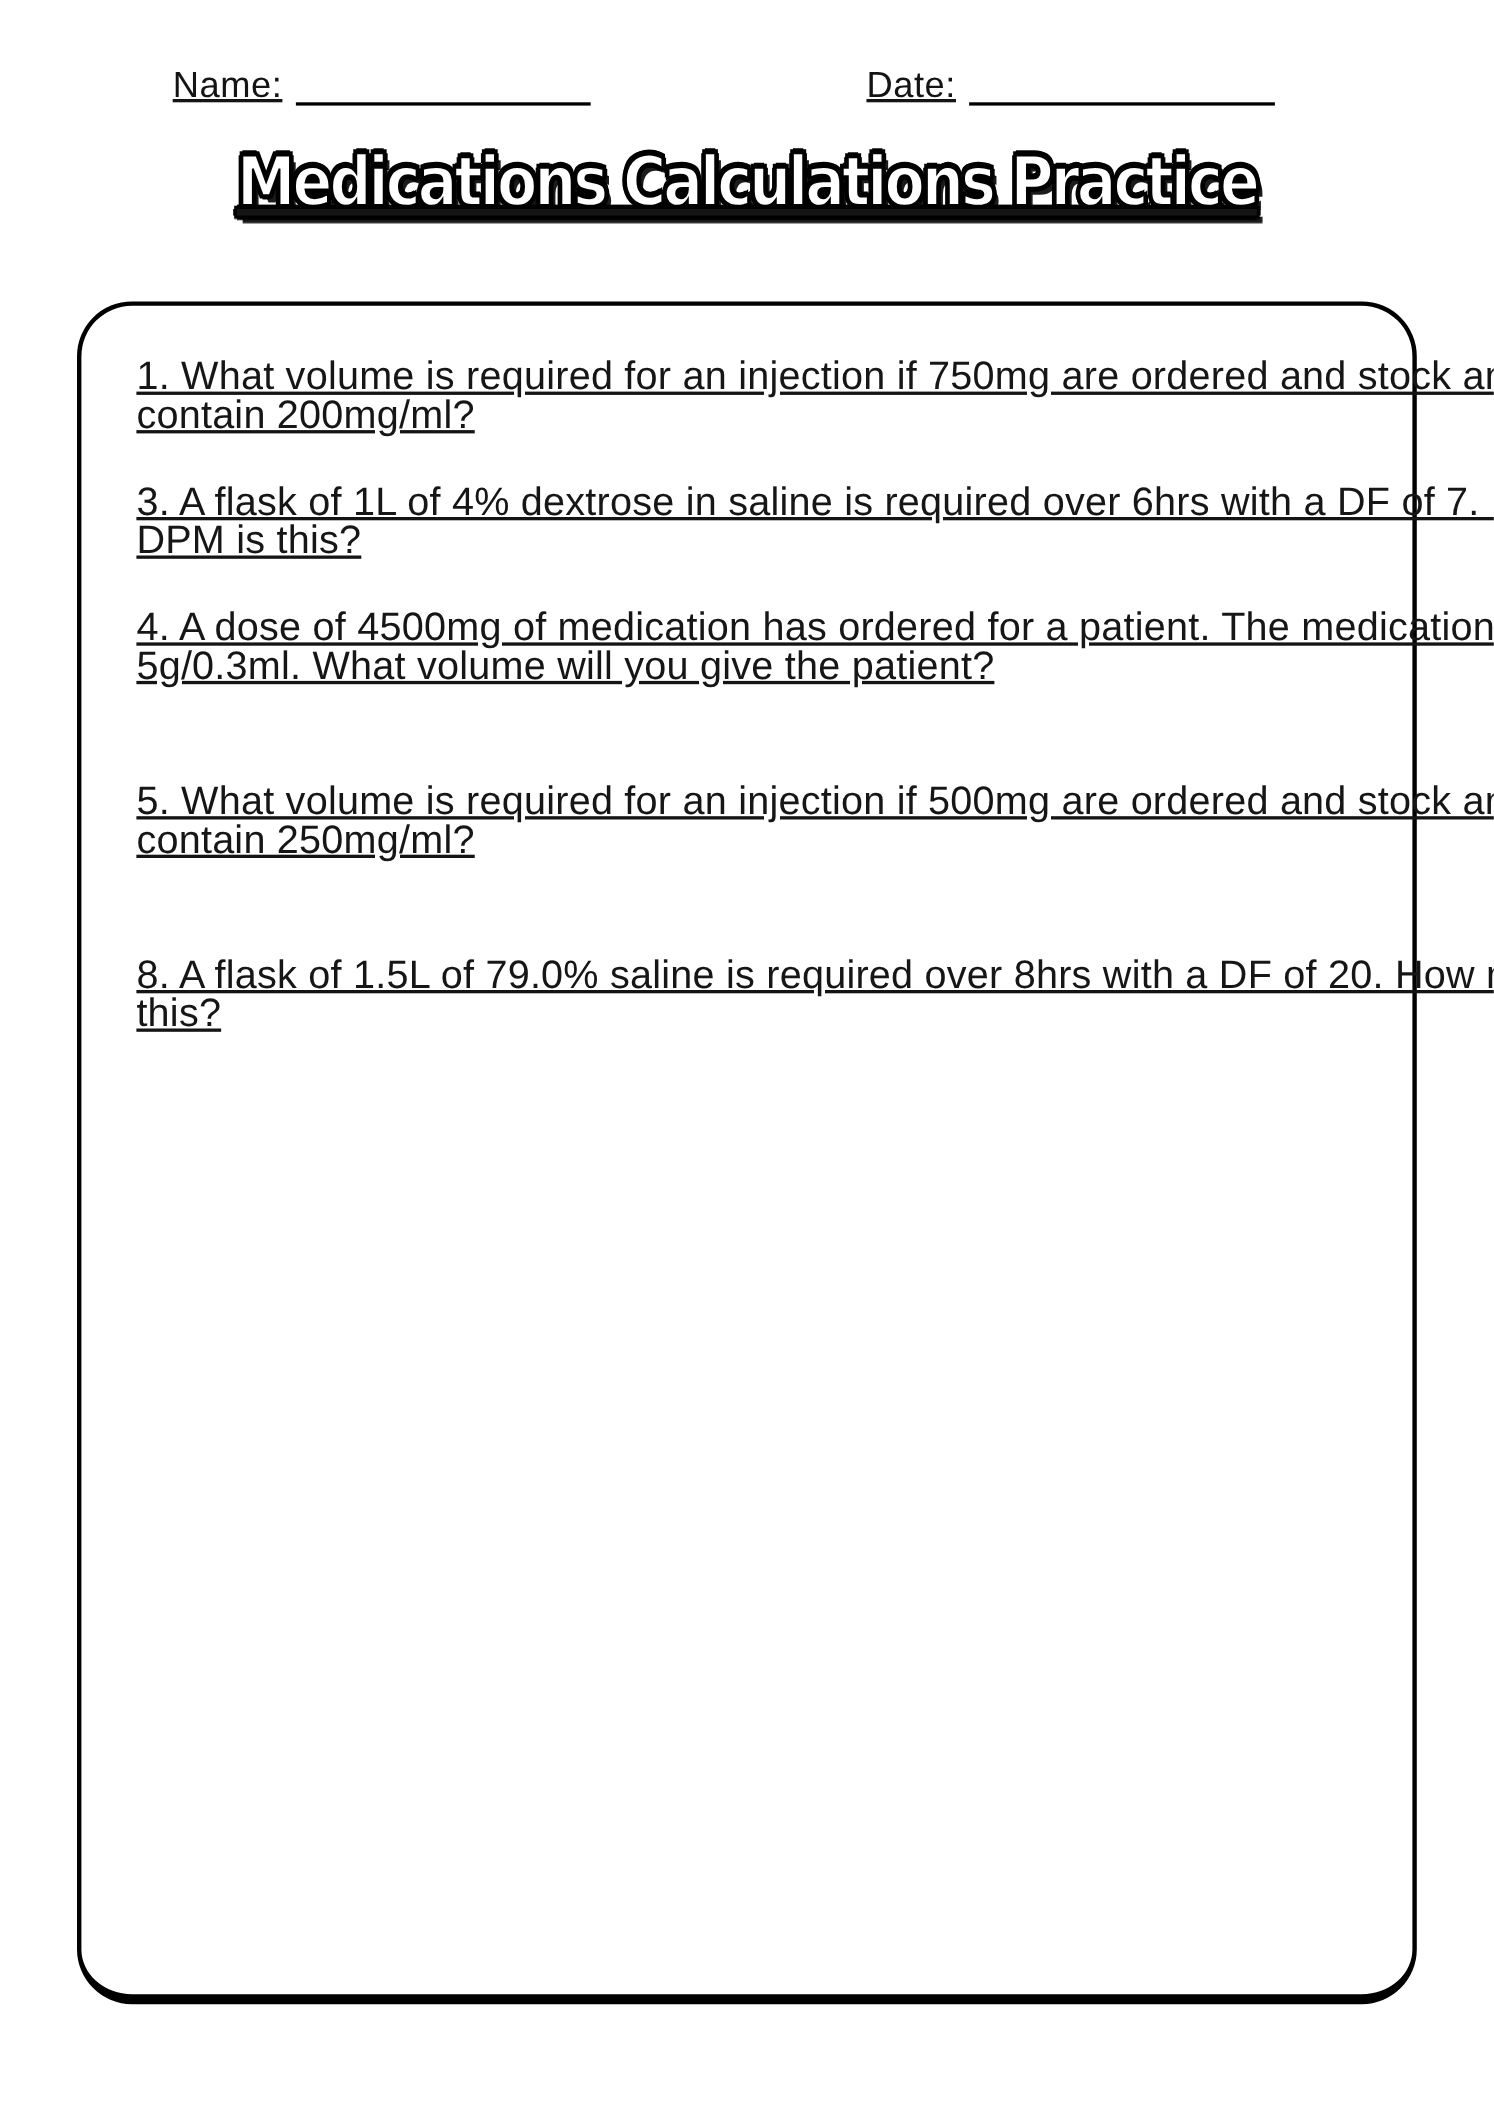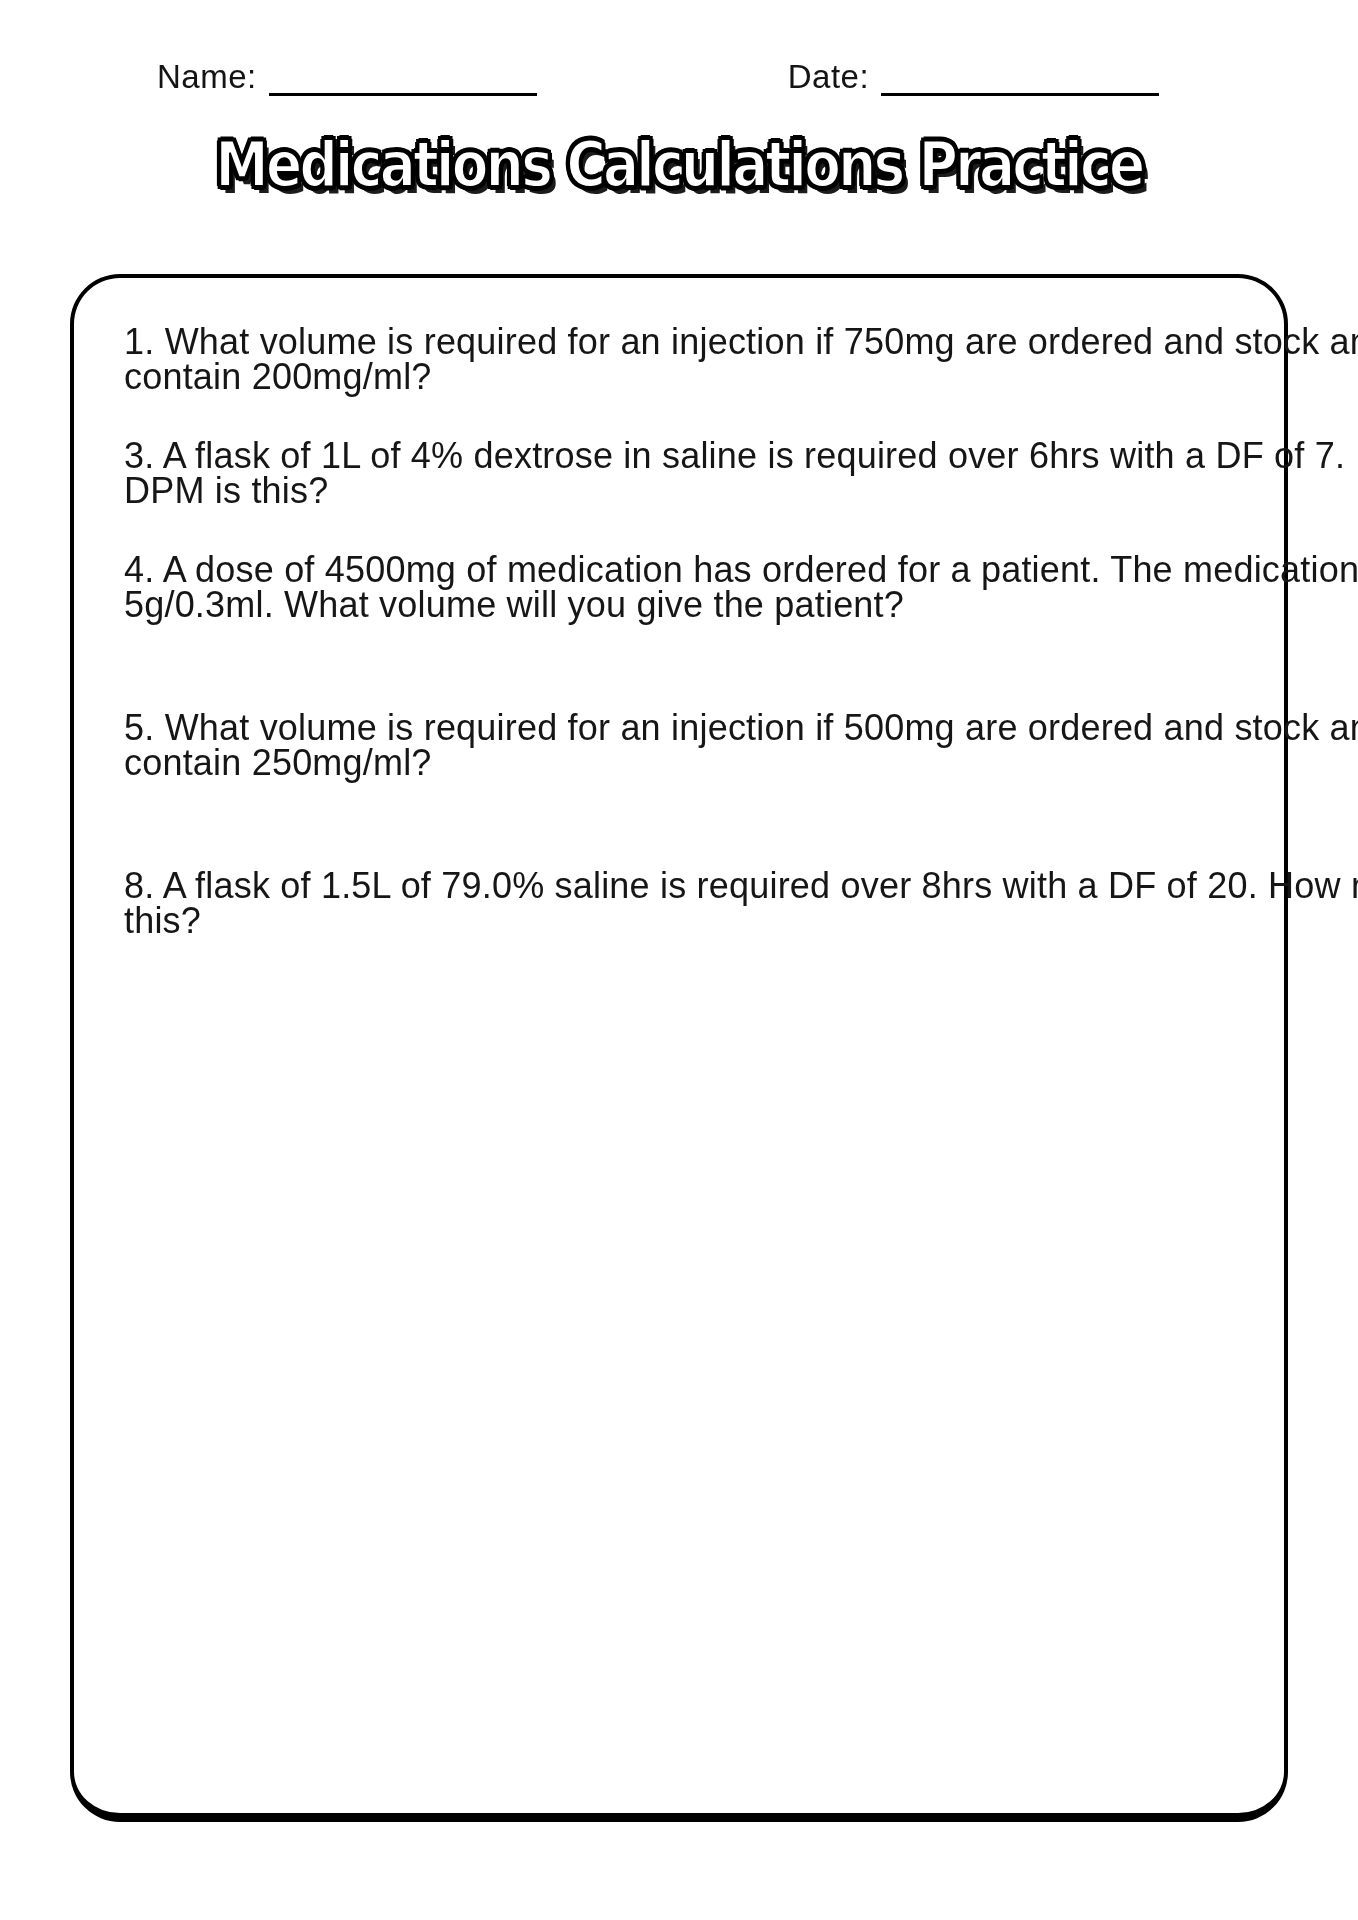--- a/index.html
+++ b/index.html
@@ -10,20 +10,21 @@
     height: 1920px;
     font-family: "Liberation Sans", sans-serif;
     color: #141414;
     overflow: hidden;
   }
   .page {
     position: relative;
     width: 1358px;
     height: 1920px;
     background: #ffffff;
+    text-decoration: underline;
   }
   
   .name-row {
     display: flex;
     align-items: flex-end;
     padding: 52px 0 0 157px;
     height: 44px;
     font-size: 33px;
     font-weight: 500;
     letter-spacing: 0.5px;

